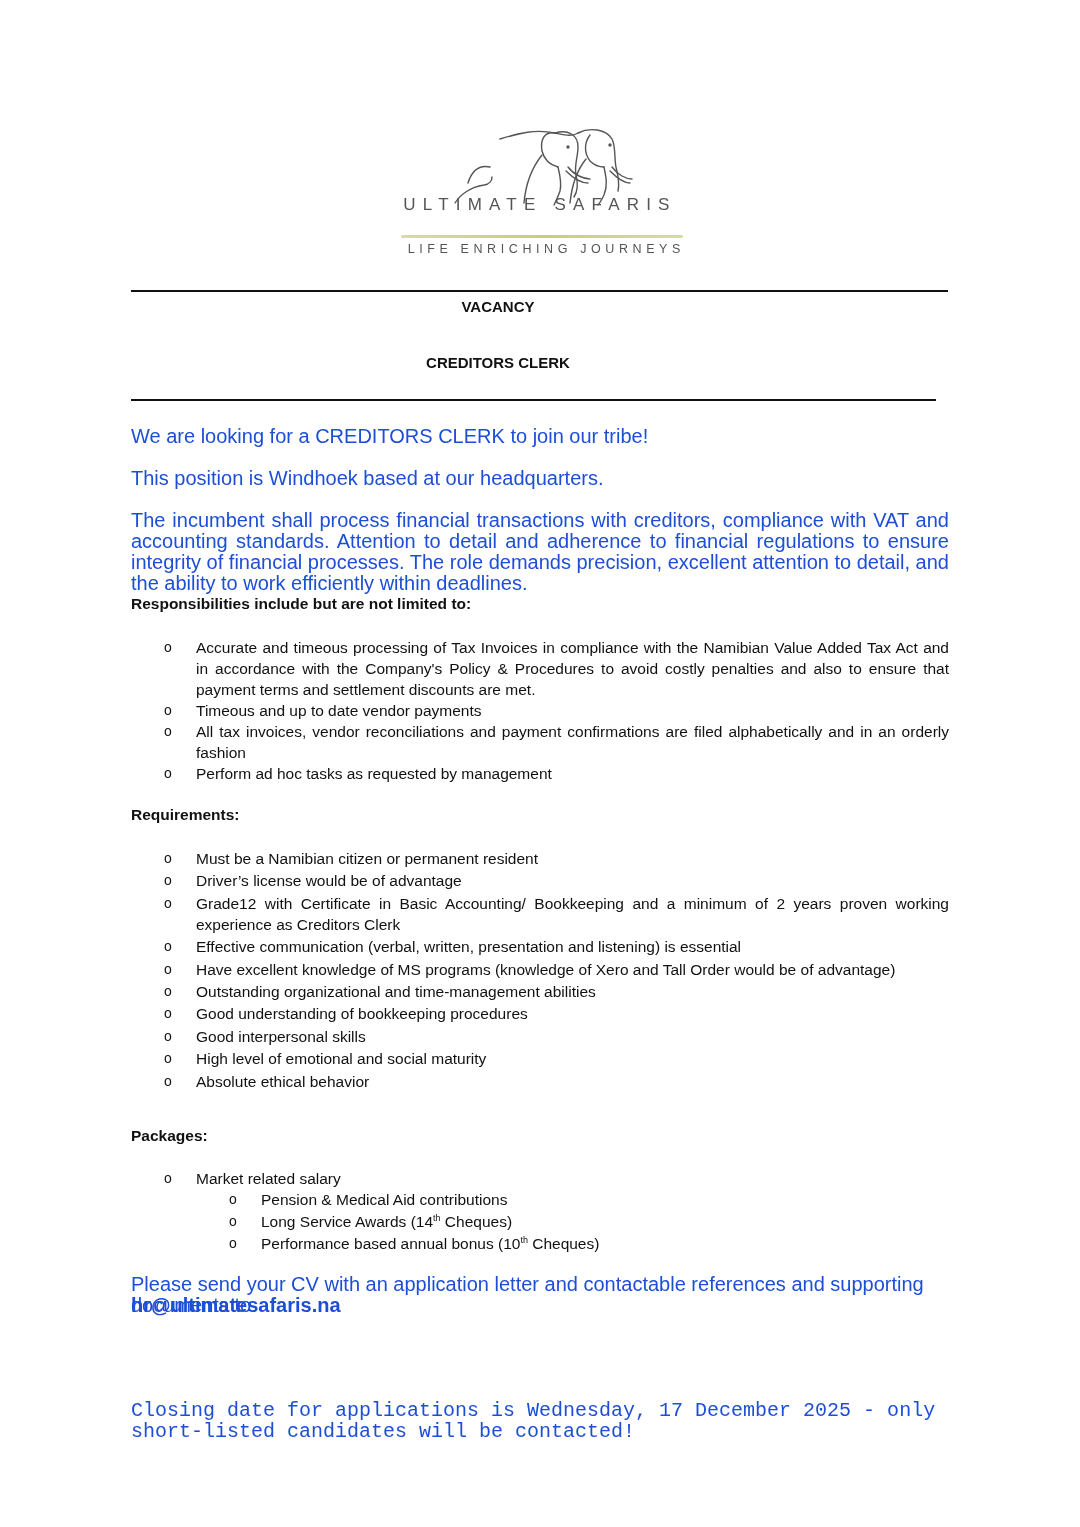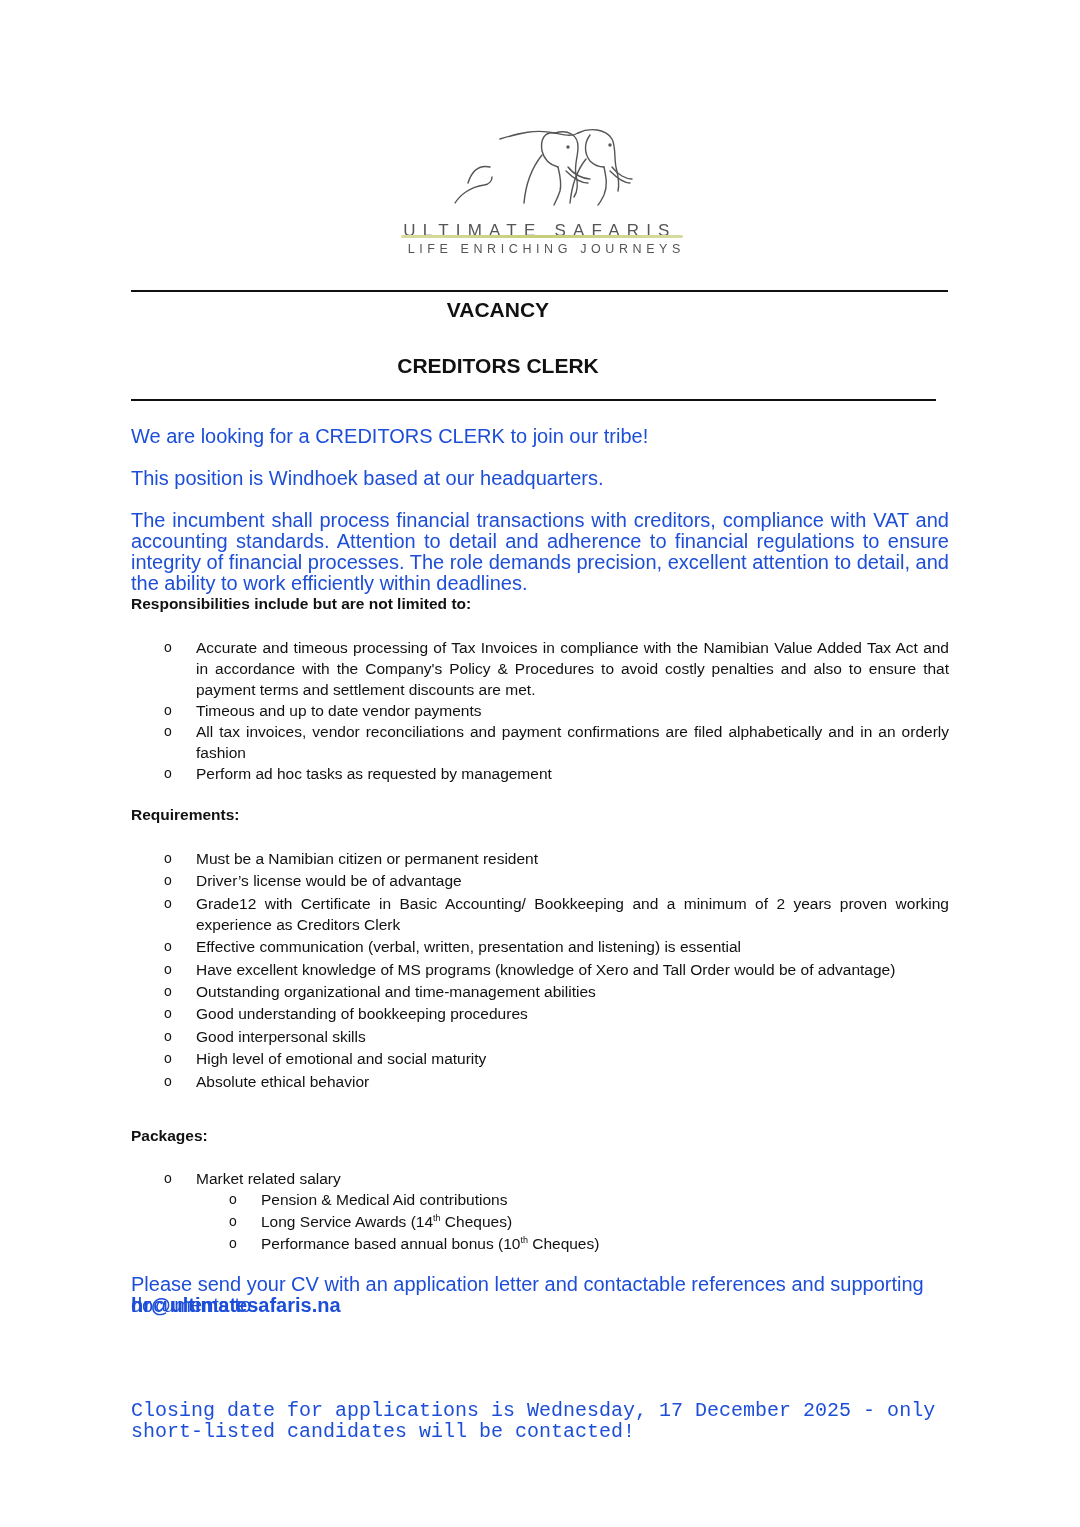--- a/index.html
+++ b/index.html
@@ -4,38 +4,38 @@
   <style>
     html, body { margin: 0; padding: 0; background: #ffffff; }
     body {
       width: 1080px; height: 1527px; position: relative; overflow: hidden;
       font-family: "Liberation Sans", sans-serif; color: #111;
     }
     .page { position: absolute; left: 0; top: 0; width: 1080px; height: 1527px; }
     .logo { position: absolute; left: 395px; top: 125px; width: 290px; height: 140px; }
     .logo svg { position: absolute; left: 55px; top: 0; }
     .logo-name {
-      position: absolute; left: 0; top: 96px; width: 290px; text-align: center;
+      position: absolute; left: 0; top: 70px; width: 290px; text-align: center;
       font-size: 17px; letter-spacing: 7.2px; color: #555; font-weight: normal;
     }
     .logo-line {
       position: absolute; left: 6px; top: 110px; width: 282px; height: 3px;
       background: linear-gradient(90deg, #d7dca0, #c5cf7a, #d7dca0);
       border-radius: 2px;
     }
     .logo-tag {
       position: absolute; left: 0; top: 117px; width: 290px; text-align: right;
       font-size: 12.5px; letter-spacing: 4.6px; color: #555;
     }
     .rule { position: absolute; height: 2px; background: #111; }
     .rule.top { left: 131px; width: 817px; top: 290px; }
     .rule.bottom { left: 131px; width: 805px; top: 399px; }
     .heading {
       position: absolute; left: 0; width: 996px; text-align: center;
-      font-weight: bold; font-size: 21px; color: #111;
+      font-weight: bold; font-size: 15px; color: #111;
     }
     .h-vacancy { top: 298px; }
     .h-title { top: 354px; }
     .para {
       position: absolute; left: 131px; width: 818px; font-size: 20px;
       line-height: 21px; color: #1d4ed8;
     }
     .para.justify { text-align: justify; }
     .section-label { position: absolute; left: 131px; font-size: 15.5px; font-weight: bold; color: #111; }
     ul.blist { position: absolute; margin: 0; padding: 0; list-style: none; font-size: 15.5px; line-height: 21px; color: #111; }

